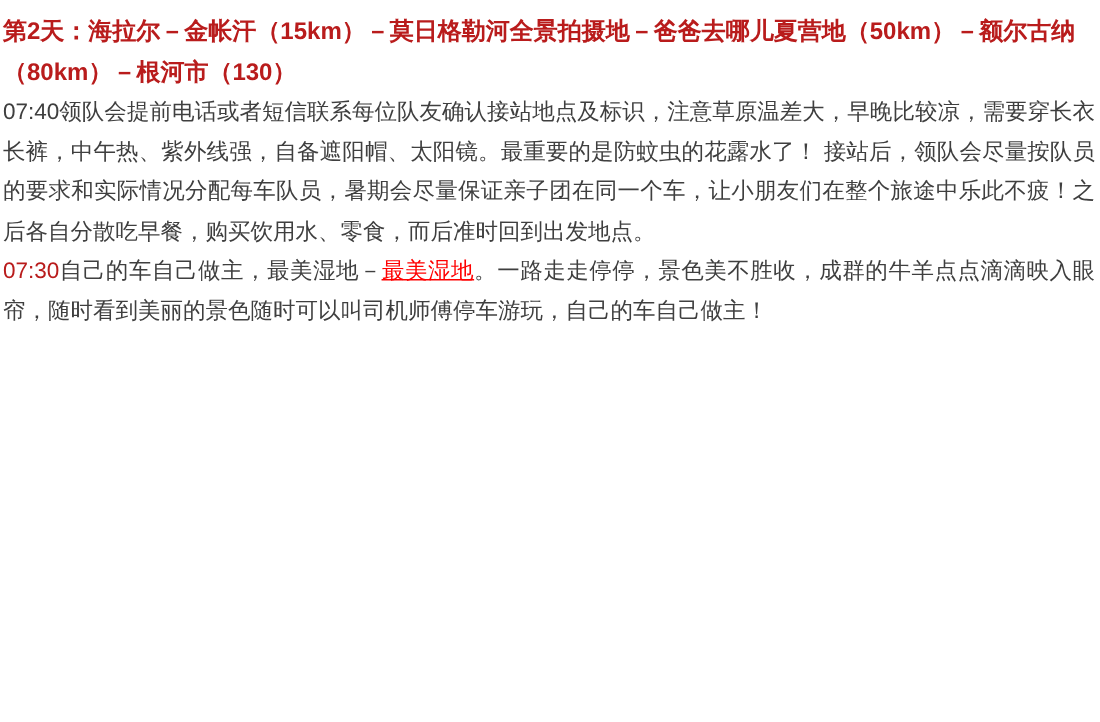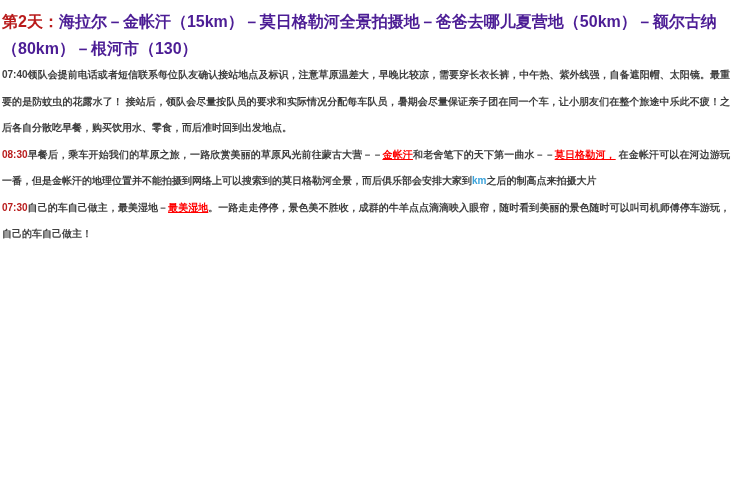--- a/index.html
+++ b/index.html
@@ -9,51 +9,49 @@
     background: #ffffff;
     font-family: "Liberation Sans", "DejaVu Sans", sans-serif;
     color: #3f3f3f;
     overflow: hidden;
   }
   .doc {
     padding: 8px 3px 0 2px;
   }
   p {
     margin: 0;
-    font-size: 10px;
+    font-size: 15px;
     line-height: 26.5px;
     text-align: justify;
-    font-weight: bold;
   }
   p.title {
     font-size: 16px;
     font-weight: bold;
     line-height: 27px;
     text-align: left;
   }
-  .green { color: #4c1d95; text-align: right; }
+  .green { color: #b91c1c; text-align: right; }
   .red { color: #b91c1c; margin-top: 18px; }
   .red-link {
     color: #ff0000;
     text-decoration: underline;
     cursor: pointer;
   }
   .blue-link {
     color: #3ba3db;
     cursor: pointer;
   }
 </style>
 </head>
 <body>
 
 <div class="doc">
 
   <p class="title"><span class="red">第2天：</span><span class="green">海拉尔－金帐汗（15km）－莫日格勒河全景拍摄地－爸爸去哪儿夏营地（50km）－额尔古纳（80km）－根河市（130）</span></p>
 
   <p><span>07:40</span><span>领队会提前电话或者短信联系每位队友确认接站地点及标识，注意草原温差大，早晚比较凉，需要穿长衣长裤，中午热、紫外线强，自备遮阳帽、太阳镜。最重要的是防蚊虫的花露水了！ 接站后，领队会尽量按队员的要求和实际情况分配每车队员，暑期会尽量保证亲子团在同一个车，让小朋友们在整个旅途中乐此不疲！之后各自分散吃早餐，购买饮用水、零食，而后准时回到出发地点。</span></p>
 
-  <p><span class="red">08:30</span><span>早餐后，乘车开始我们的草原之旅，一路欣赏美丽的草原风光前往蒙古大营－－</span><span class="red-link">金帐汗</span><span>和老舍笔下的天下第一曲水－－</span><span class="red-link">莫日格勒河，</span><span> 在金帐汗可以在河边游玩一番，但是金帐汗的地理位置并不能拍摄到网络上可以搜索到的莫日格勒河全景，而后俱乐部会安排大家到</span><span class="blue-link">km</span><span>之后的制高点来拍摄大片</span></p>
 
 
 
   <p><span class="red">07:30</span><span>自己的车自己做主，最美湿地－</span><span class="red-link">最美湿地</span><span>。一路走走停停，景色美不胜收，成群的牛羊点点滴滴映入眼帘，随时看到美丽的景色随时可以叫司机师傅停车游玩，自己的车自己做主！</span></p>
 
 </div>
 
 </body></html>

